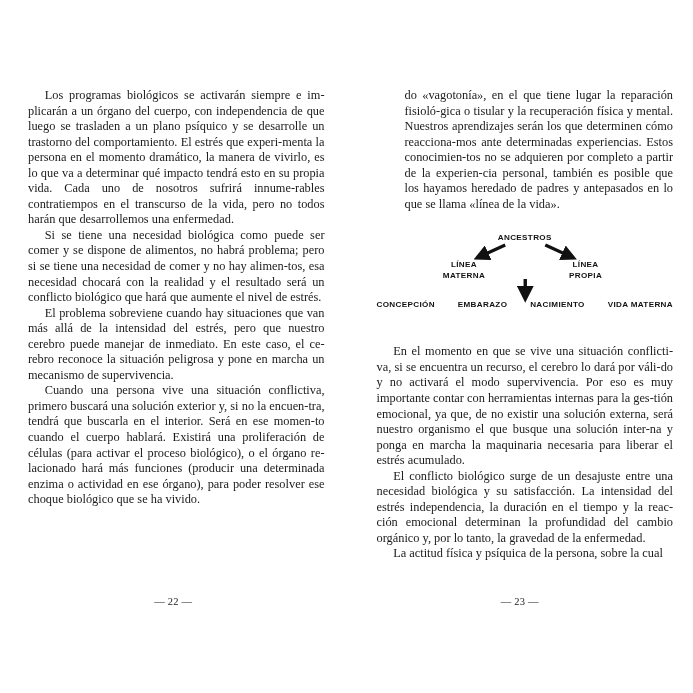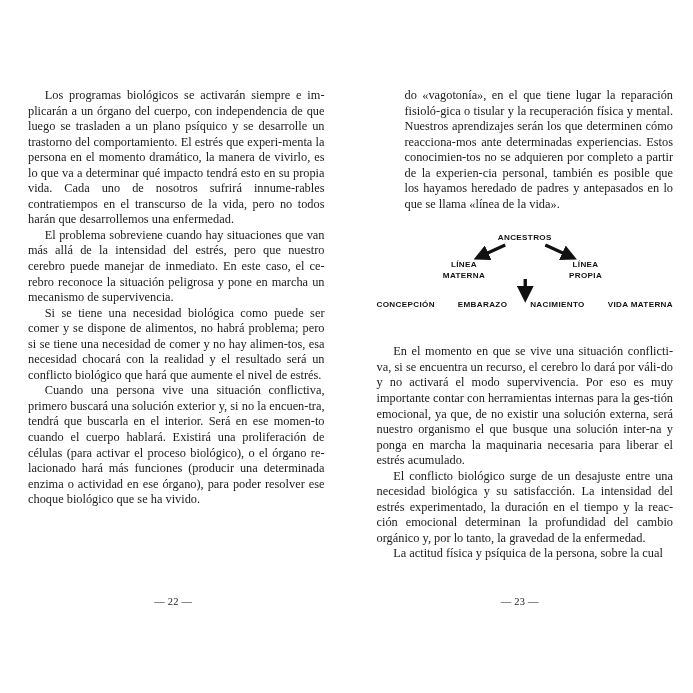--- a/index.html
+++ b/index.html
@@ -103,22 +103,22 @@
   }
 </style>
 </head>
 <body>
 
 <div class="page-spread">
 
   <div class="page page-left">
     <div class="col-body">
       <p>Los programas biológicos se activarán siempre e im-plicarán a un órgano del cuerpo, con independencia de que luego se trasladen a un plano psíquico y se desarrolle un trastorno del comportamiento. El estrés que experi-menta la persona en el momento dramático, la manera de vivirlo, es lo que va a determinar qué impacto tendrá esto en su propia vida. Cada uno de nosotros sufrirá innume-rables contratiempos en el transcurso de la vida, pero no todos harán que desarrollemos una enfermedad.</p>
+      <p>Si se tiene una necesidad biológica como puede ser comer y se dispone de alimentos, no habrá problema; pero si se tiene una necesidad de comer y no hay alimen-tos, esa necesidad chocará con la realidad y el resultado será un conflicto biológico que hará que aumente el nivel de estrés.</p>
       <p>El problema sobreviene cuando hay situaciones que van más allá de la intensidad del estrés, pero que nuestro cerebro puede manejar de inmediato. En este caso, el ce-rebro reconoce la situación peligrosa y pone en marcha un mecanismo de supervivencia.</p>
-      <p>Si se tiene una necesidad biológica como puede ser comer y se dispone de alimentos, no habrá problema; pero si se tiene una necesidad de comer y no hay alimen-tos, esa necesidad chocará con la realidad y el resultado será un conflicto biológico que hará que aumente el nivel de estrés.</p>
       <p>Cuando una persona vive una situación conflictiva, primero buscará una solución exterior y, si no la encuen-tra, tendrá que buscarla en el interior. Será en ese momen-to cuando el cuerpo hablará. Existirá una proliferación de células (para activar el proceso biológico), o el órgano re-lacionado hará más funciones (producir una determinada enzima o actividad en ese órgano), para poder resolver ese choque biológico que se ha vivido.</p>
     </div>
     <div class="folio folio-left">— 22 —</div>
   </div>
 
   <div class="page page-right">
     <div class="col-body">
       <p class="noindent">do «vagotonía», en el que tiene lugar la reparación fisioló-gica o tisular y la recuperación física y mental. Nuestros aprendizajes serán los que determinen cómo reacciona-mos ante determinadas experiencias. Estos conocimien-tos no se adquieren por completo a partir de la experien-cia personal, también es posible que los hayamos heredado de padres y antepasados en lo que se llama «línea de la vida».</p>
     </div>
 
@@ -155,20 +155,20 @@
       <div class="dg-row">
         <div class="node-inline">CONCEPCIÓN</div>
         <div class="node-inline">EMBARAZO</div>
         <div class="node-inline">NACIMIENTO</div>
         <div class="node-inline">VIDA MATERNA</div>
       </div>
     </div>
 
     <div class="col-body">
       <p>En el momento en que se vive una situación conflicti-va, si se encuentra un recurso, el cerebro lo dará por váli-do y no activará el modo supervivencia. Por eso es muy importante contar con herramientas internas para la ges-tión emocional, ya que, de no existir una solución externa, será nuestro organismo el que busque una solución inter-na y ponga en marcha la maquinaria necesaria para liberar el estrés acumulado.</p>
-      <p>El conflicto biológico surge de un desajuste entre una necesidad biológica y su satisfacción. La intensidad del estrés experimentado, la duración en el tiempo y la reac-ción emocional determinan la profundidad del cambio orgánico y, por lo tanto, la gravedad de la enfermedad.</p>
+      <p>El conflicto biológico surge de un desajuste entre una necesidad biológica y su satisfacción. La intensidad del estrés independencia, la duración en el tiempo y la reac-ción emocional determinan la profundidad del cambio orgánico y, por lo tanto, la gravedad de la enfermedad.</p>
       <p>La actitud física y psíquica de la persona, sobre la cual</p>
     </div>
 
     <div class="folio folio-right">— 23 —</div>
   </div>
 
 </div>
 
 </body></html>

